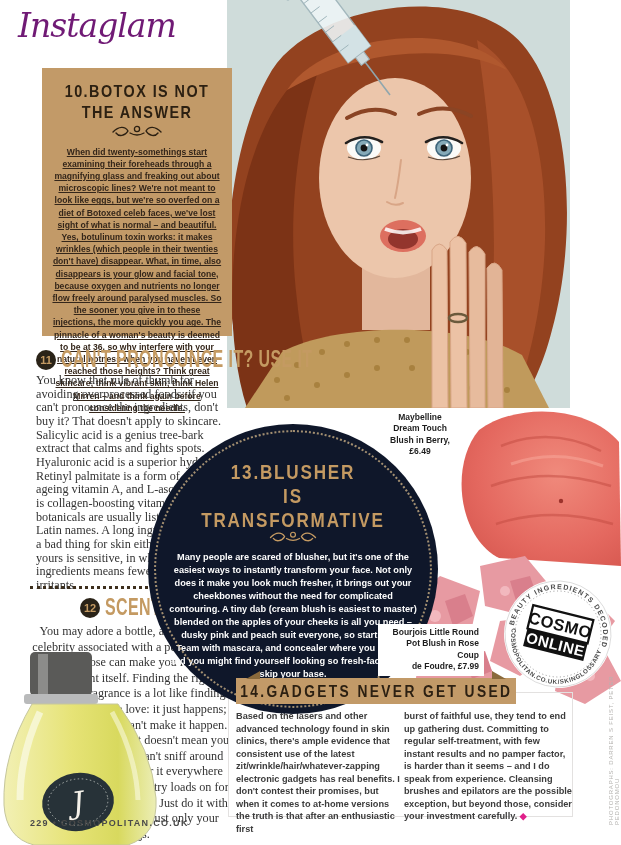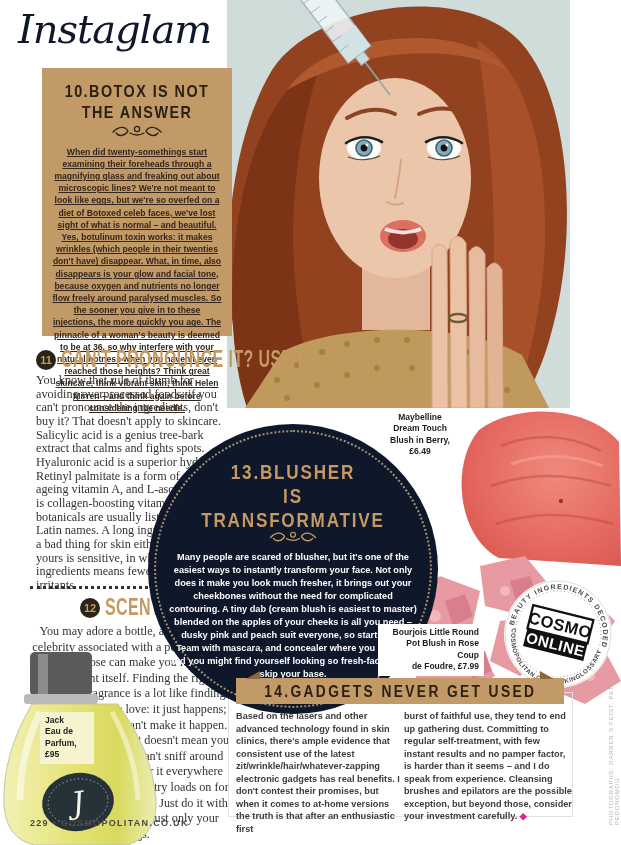--- a/index.html
+++ b/index.html
@@ -6,21 +6,21 @@
   html,body { background:#e8e8e8; }
   .page {
     position:relative; width:621px; height:845px; margin:0 auto;
     background:#ffffff; overflow:hidden;
     font-family:"Liberation Sans", sans-serif;
   }
   
   .brand {
     position:absolute; left:18px; top:6px;
     font-family:"DejaVu Serif", serif; font-style:italic; font-weight:400;
-    font-size:40px; color:#0f172a; letter-spacing:-1px;
+    font-size:33px; color:#701a75; letter-spacing:-1px;
   }
   
   .photo { position:absolute; left:227px; top:0; width:343px; height:408px; }
   
   .botox-box {
     position:absolute; left:42px; top:68px; width:190px; height:268px;
     background:#c29a68; padding:14px 10px 10px; text-align:center;
   }
   .botox-title {
     font-weight:800; font-size:15px; line-height:1.25; letter-spacing:1.5px;
@@ -89,21 +89,21 @@
     background:#ffffff; padding:3px 5px; z-index:6;
     font-size:8.5px; font-weight:700; color:#1e1e1e; line-height:1.35; white-space:pre-line;
   }
   .cosmo-badge { position:absolute; left:502px; top:578px; width:112px; height:112px; z-index:7; }
   
   .gadgets-frame {
     position:absolute; left:228px; top:692px; width:345px; height:125px;
     border:1px solid #e3e1e0;
   }
   .ribbon {
-    position:absolute; left:236px; top:678px; width:328px; height:26px;
+    position:absolute; left:236px; top:678px; width:280px; height:26px;
     background:#c29a68; z-index:8; display:flex; align-items:center; justify-content:center;
   }
   .ribbon:before, .ribbon:after {
     content:""; position:absolute; top:-7px; width:0; height:0;
     border-style:solid; z-index:-1;
   }
   .ribbon:before { left:10px;  border-width:0 0 8px 14px; border-color:transparent transparent #8a6a3c transparent; }
   .ribbon:after  { right:10px; border-width:0 14px 8px 0; border-color:transparent transparent #8a6a3c transparent; }
   .ribbon-label {
     display:inline-block; white-space:nowrap; color:#2c2012; font-weight:800;
@@ -271,24 +271,20 @@
     <rect x="24" y="44" width="74" height="10" rx="3" fill="#b9babb"></rect>
     <path d="M32,54 Q2,105 4,155 Q6,188 34,195 L128,195 Q158,185 156,148 Q152,100 118,54 Z" fill="url(#liquid)" stroke="#c5c69c" stroke-width="1"></path>
     <path d="M40,62 Q20,105 20,150" stroke="#fbfbe8" stroke-width="7" fill="none" opacity="0.7"></path>
     <path d="M112,62 Q136,105 138,150" stroke="#fbfbe8" stroke-width="5" fill="none" opacity="0.55"></path>
     <g transform="rotate(-8 78 152)">
       <ellipse cx="78" cy="152" rx="36" ry="29" fill="#273238"></ellipse>
       <text x="78" y="163" text-anchor="middle" font-family="DejaVu Serif, serif" font-style="italic" font-size="30" fill="#f5f2ea">J</text>
       <ellipse cx="78" cy="152" rx="30" ry="23" fill="none" stroke="#cfd3cd" stroke-width="0.7" stroke-dasharray="1.5,2.5"></ellipse>
     </g>
   </svg>
-  <div class="perfume-caption">Jack
-Eau de
-Parfum,
-£95</div>
 
   <svg class="swatch1" viewBox="0 0 180 160">
     <defs>
       <radialGradient id="coral" cx="0.6" cy="0.4" r="0.9">
         <stop offset="0" stop-color="#f08a7c"></stop>
           <stop offset="0.55" stop-color="#e4685f"></stop>
           <stop offset="1" stop-color="#cf4f47"></stop>
       </radialGradient>
     </defs>
     <path d="M38,24 C80,-6 150,2 178,36 L180,160 L58,152 C18,132 8,60 38,24 Z" fill="url(#coral)"></path>

